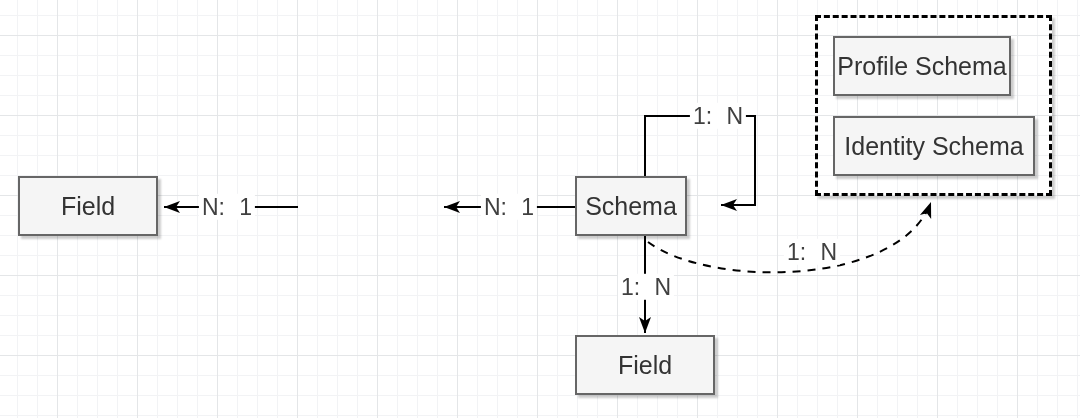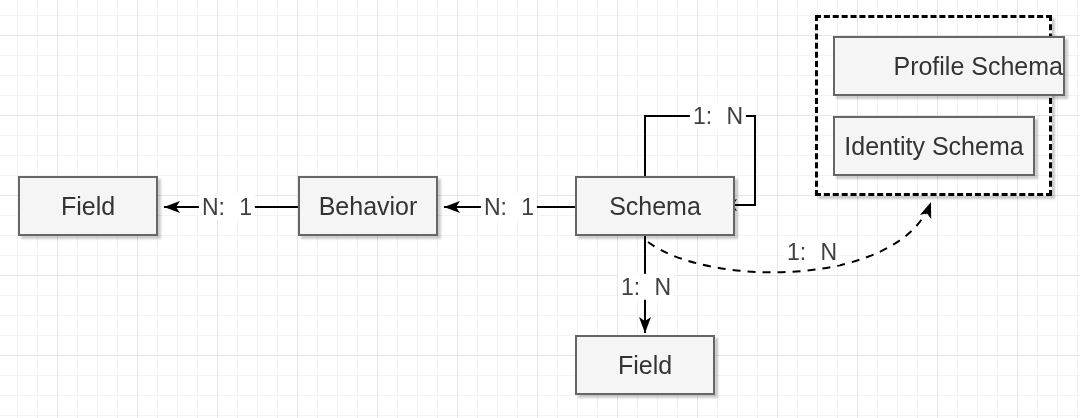--- a/index.html
+++ b/index.html
@@ -79,34 +79,31 @@
     <path class="edge" d="M 575 207 L 444 207"></path>
     <path class="edge" d="M 645 176 L 645 116 L 755 116 L 755 205 L 721 205"></path>
     <path class="edge" d="M 645 236 L 645 333"></path>
     <path class="edge dashed" d="M 648 242 C 710 288, 900 287, 931 202"></path>
   </svg>
 
   <div class="node" style="left:18px; top:176px; width:140px; height:60px;">
     <span>Field</span>
   </div>
 
-  <div class="node" style="left:298px; top:176px; width:140px; height:60px;">
-    <span>Behavior</span>
-  </div>
 
-  <div class="node" style="left:575px; top:176px; width:160px; height:60px;">
+  <div class="node" style="left:575px; top:176px; width:112px; height:60px;">
     <span>Schema</span>
   </div>
 
   <div class="node" style="left:575px; top:335px; width:140px; height:60px;">
     <span>Field</span>
   </div>
 
   <div class="group" style="left:815px; top:15px; width:237px; height:181px;">
-    <div class="node" style="left:15px; top:18px; width:232px; height:60px;justify-content:flex-end;">
+    <div class="node" style="left:15px; top:18px; width:178px; height:60px;">
       <span>Profile Schema</span>
     </div>
     <div class="node" style="left:15px; top:98px; width:202px; height:60px;">
       <span>Identity Schema</span>
     </div>
   </div>
 
   <div class="edge-label" style="left:227px; top:207px;">N: 1</div>
 
   <div class="edge-label" style="left:509px; top:207px;">N: 1</div>

